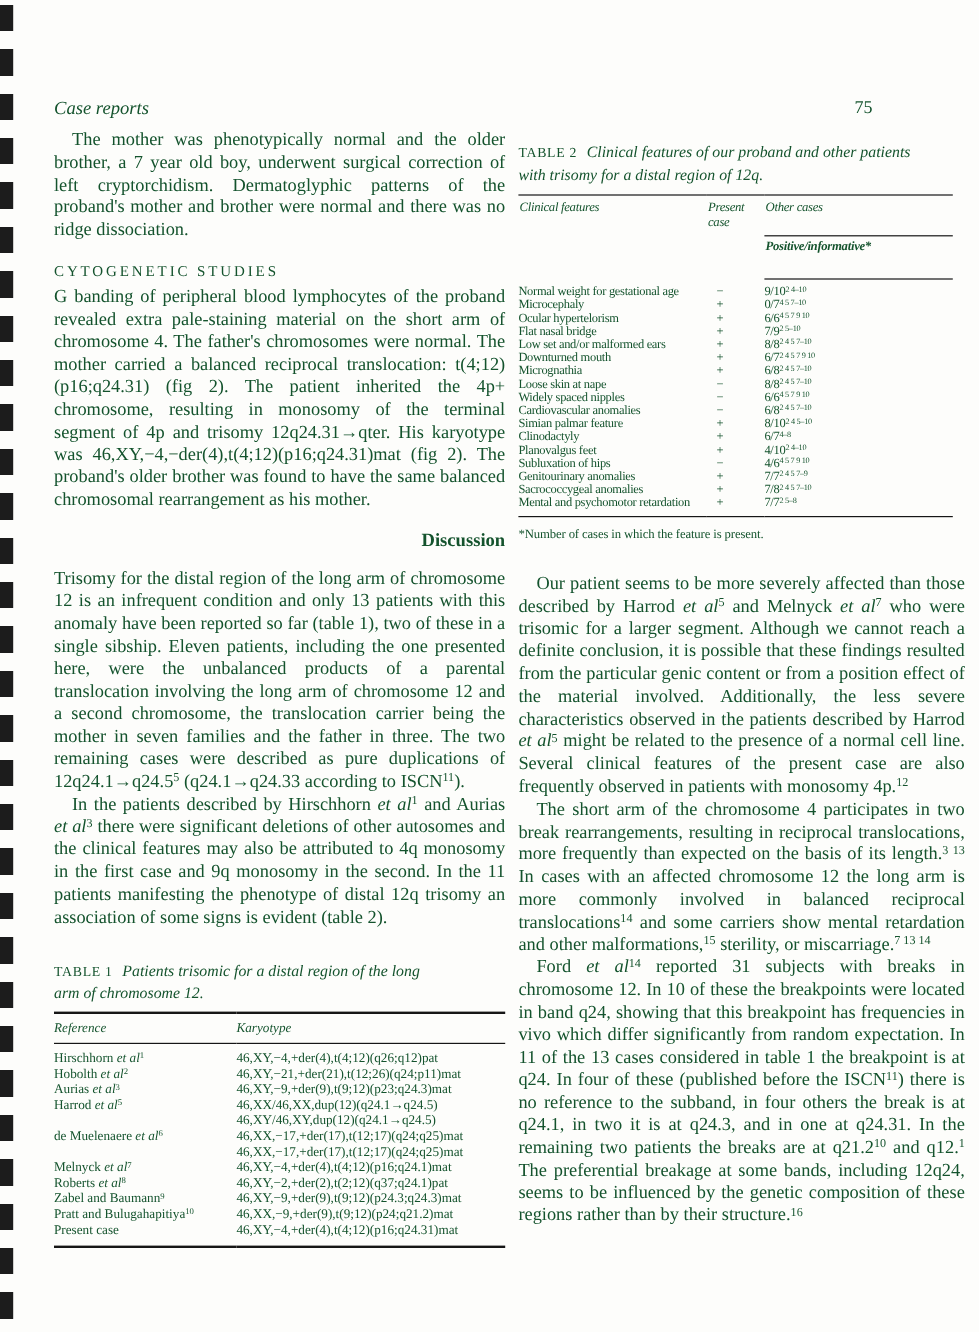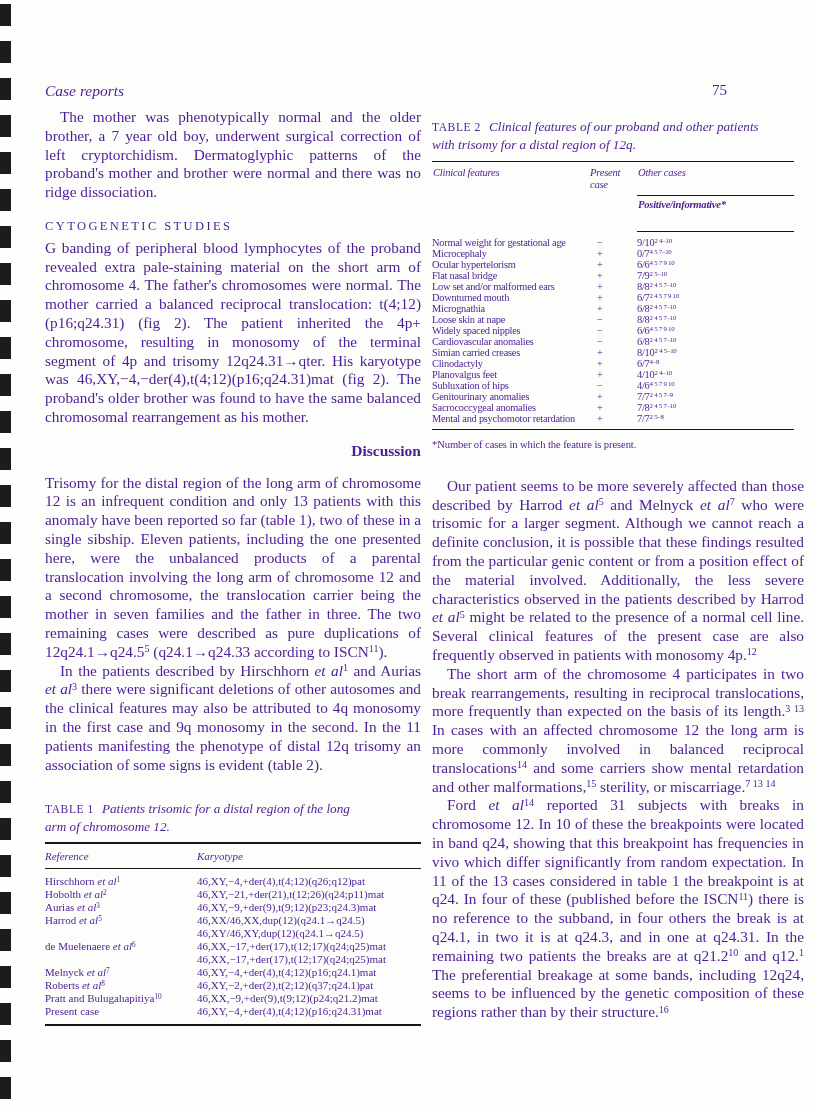--- a/index.html
+++ b/index.html
@@ -1,16 +1,16 @@
 <!DOCTYPE html>
 <html><head>
 <meta charset="utf-8">
 <style>
   html,body{margin:0;padding:0;background:#e8e8e8;}
-  .page{position:relative;width:816px;height:1110px;background:#fdfdfb;color:#4c1d95;
+  .page{position:relative;width:816px;height:1110px;background:#fdfdfb;color:#14532d;
         font-family:"Liberation Serif", serif;overflow:hidden;margin:0 auto;}
   .film-strip{position:absolute;left:0;top:4px;width:11px;height:1106px;
         background:repeating-linear-gradient(to bottom,#1c1c1c 0 22px,transparent 22px 37px);}
   .running-head{position:absolute;left:45px;top:82px;font-style:italic;font-size:15.5px;}
   .page-num{position:absolute;left:712px;top:82px;font-size:15px;}
   .col{position:absolute;text-align:justify;font-size:15.3px;line-height:18.8px;}
   .col-left{left:45px;top:108px;width:376px;}
   .col-right{left:432px;top:118px;width:372px;}
   p{margin:0;}
   .indent{text-indent:15px;}
@@ -98,20 +98,24 @@
           </tr>
           <tr>
             <td>Melnyck <i>et al</i><sup>7</sup></td>
             <td>46,XY,−4,+der(4),t(4;12)(p16;q24.1)mat</td>
           </tr>
           <tr>
             <td>Roberts <i>et al</i><sup>8</sup></td>
             <td>46,XY,−2,+der(2),t(2;12)(q37;q24.1)pat</td>
           </tr>
           <tr>
+            <td>Zabel and Baumann<sup>9</sup></td>
+            <td>46,XY,−9,+der(9),t(9;12)(p24.3;q24.3)mat</td>
+          </tr>
+          <tr>
             <td>Pratt and Bulugahapitiya<sup>10</sup></td>
             <td>46,XX,−9,+der(9),t(9;12)(p24;q21.2)mat</td>
           </tr>
           <tr>
             <td>Present case</td>
             <td>46,XY,−4,+der(4),t(4;12)(p16;q24.31)mat</td>
           </tr>
         </tbody>
     </table>
   </div>
@@ -181,21 +185,21 @@
             <td>Widely spaced nipples</td>
             <td class="sign">−</td>
             <td>6/6<sup>4 5 7 9 10</sup></td>
           </tr>
           <tr>
             <td>Cardiovascular anomalies</td>
             <td class="sign">−</td>
             <td>6/8<sup>2 4 5 7–10</sup></td>
           </tr>
           <tr>
-            <td>Simian carried creases</td>
+            <td>Simian palmar feature</td>
             <td class="sign">+</td>
             <td>8/10<sup>2 4 5–10</sup></td>
           </tr>
           <tr>
             <td>Clinodactyly</td>
             <td class="sign">+</td>
             <td>6/7<sup>4–8</sup></td>
           </tr>
           <tr>
             <td>Planovalgus feet</td>

